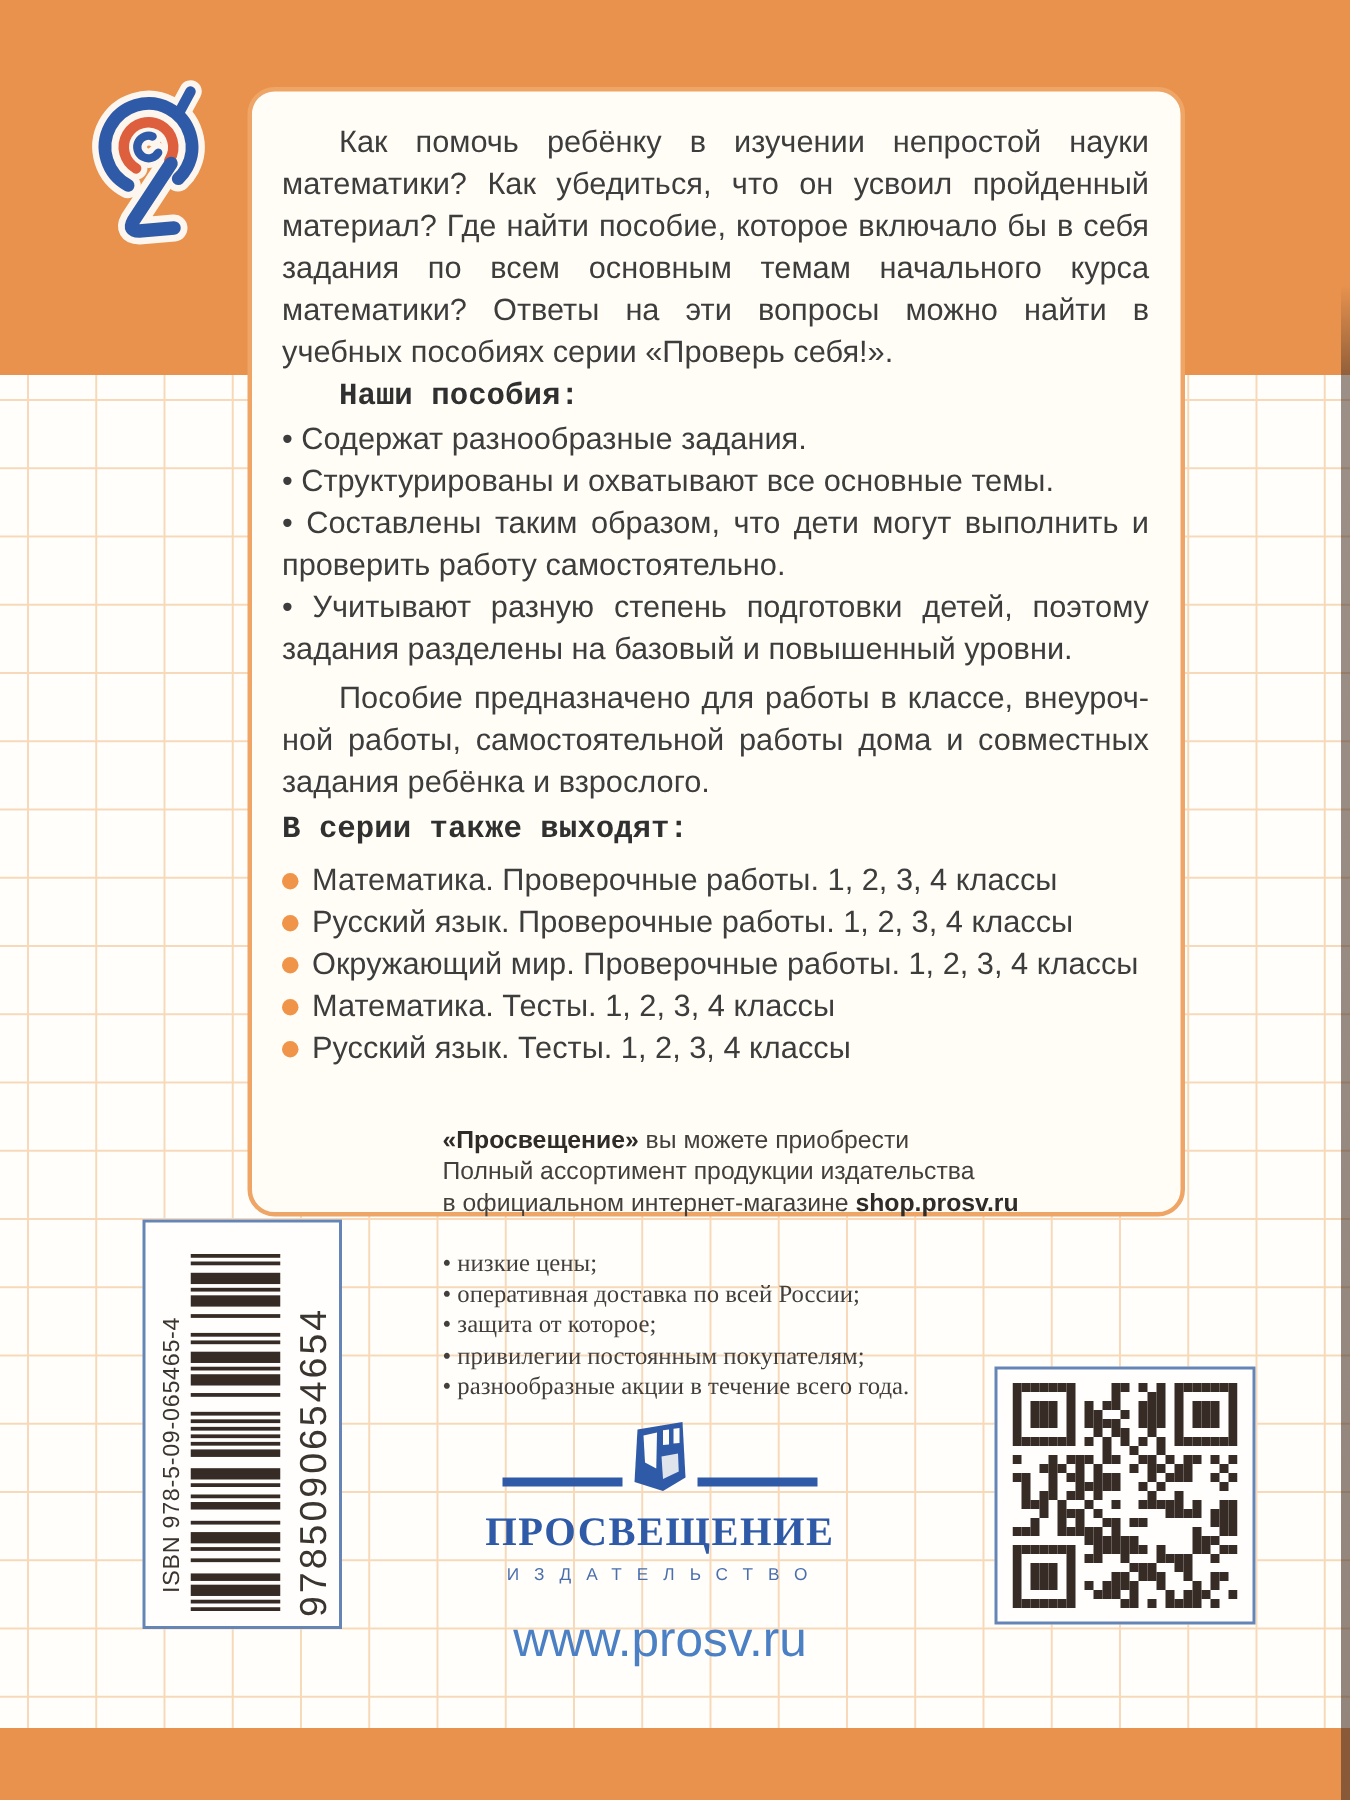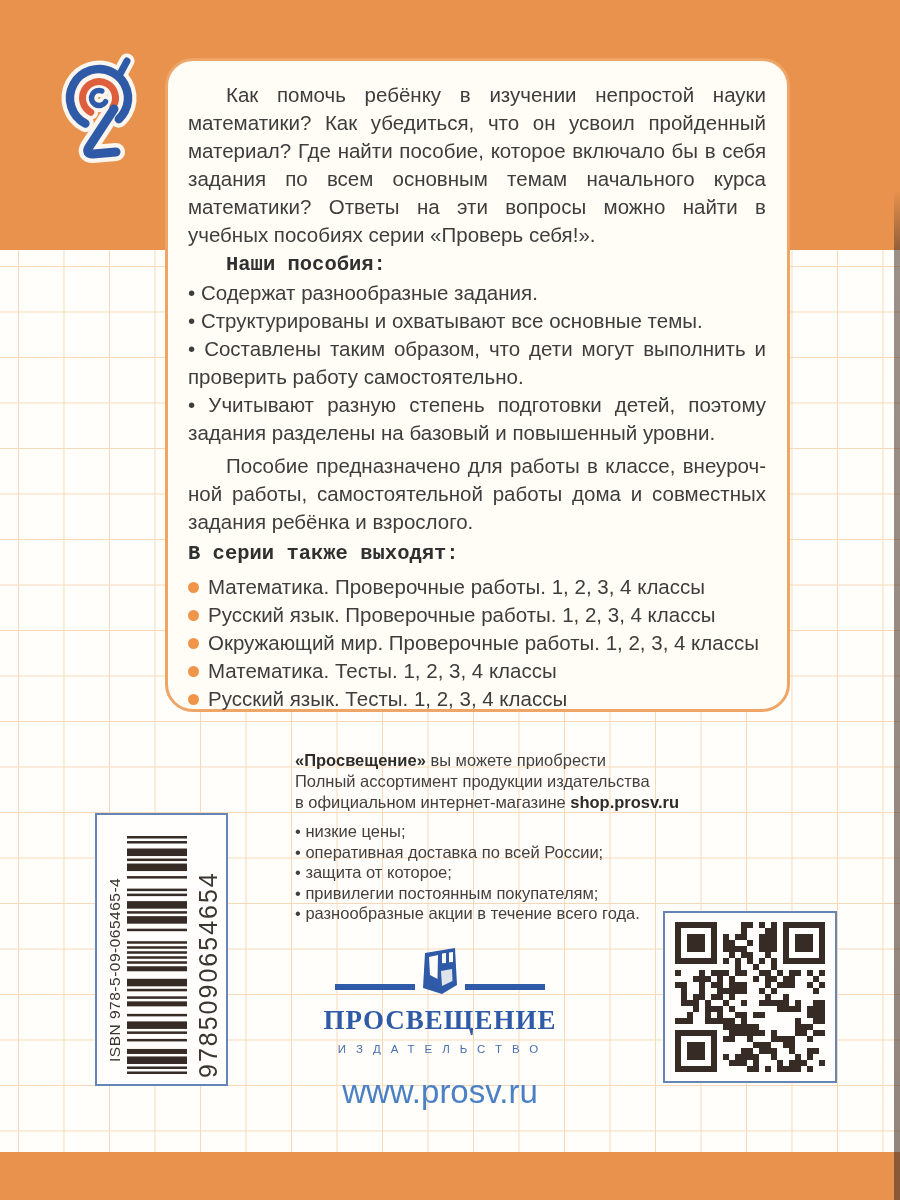--- a/index.html
+++ b/index.html
@@ -14,25 +14,25 @@
     position:absolute;left:0;top:250px;width:900px;height:902px;
     background-color:#fffefa;
     background-image:
       linear-gradient(to right,#f7d9ba 1px,transparent 1px),
       linear-gradient(to bottom,#f7d9ba 1px,transparent 1px);
     background-size:45.5px 45.5px;
     background-position:18px 16px;
   }
   
   .panel{
-    position:absolute;left:165px;top:58px;width:625px;height:654px;
+    position:absolute;left:165px;top:58px;width:625px;height:753px;
     box-sizing:border-box;
     background:#fffdf6;
     border:3px solid #eea566;
-    border-radius:28px;
+    border-radius:18px;
     padding:20px 21px 0 20px;
     color:#3d3d3d;
   }
   .panel p{margin:0;font-size:20.5px;line-height:28px;text-align:justify;}
   .indent{text-indent:38px;}
   .panel h3{
     margin:2px 0 0 0;font-size:20.5px;line-height:28px;color:#303030;
     font-weight:bold;
     font-family:Liberation Mono, monospace;
   }
@@ -49,21 +49,21 @@
     margin-right:9px;flex:0 0 auto;
   }
   
   .series-logo{position:absolute;left:56px;top:52px;width:86px;height:120px;}
   
   .store{
     position:absolute;left:295px;top:750px;width:420px;
     font-size:16.5px;line-height:21px;color:#433f3c;
   }
   .store b{color:#2f2b28;}
-  .benefits{margin-top:8px;}
+  .benefits{margin-top:19px;font-family:Liberation Serif, serif;}
   .benefits p{margin:0;font-size:16.5px;line-height:20.5px;}
   
   .isbn-box{
     position:absolute;left:95px;top:813px;width:133px;height:273px;
     box-sizing:border-box;background:#fffefd;border:2px solid #6485b5;
   }
   .isbn-rot{
     position:absolute;left:-70px;top:70px;width:273px;height:133px;
     transform:rotate(-90deg);
     display:flex;flex-direction:column;justify-content:center;

